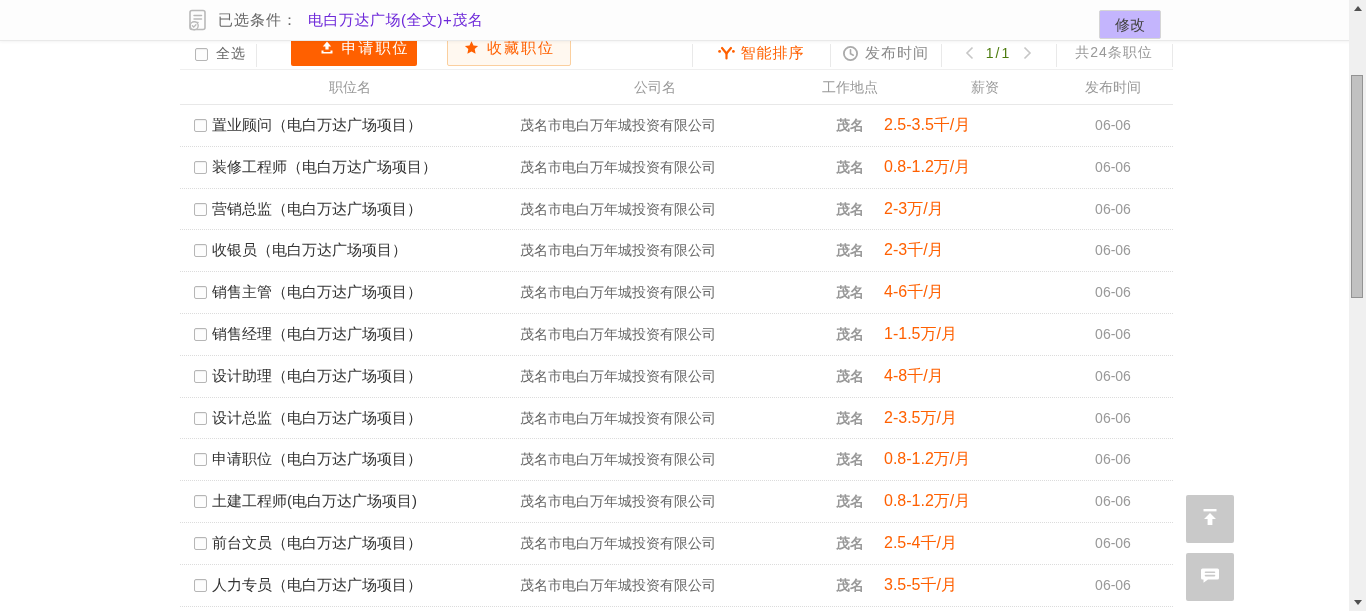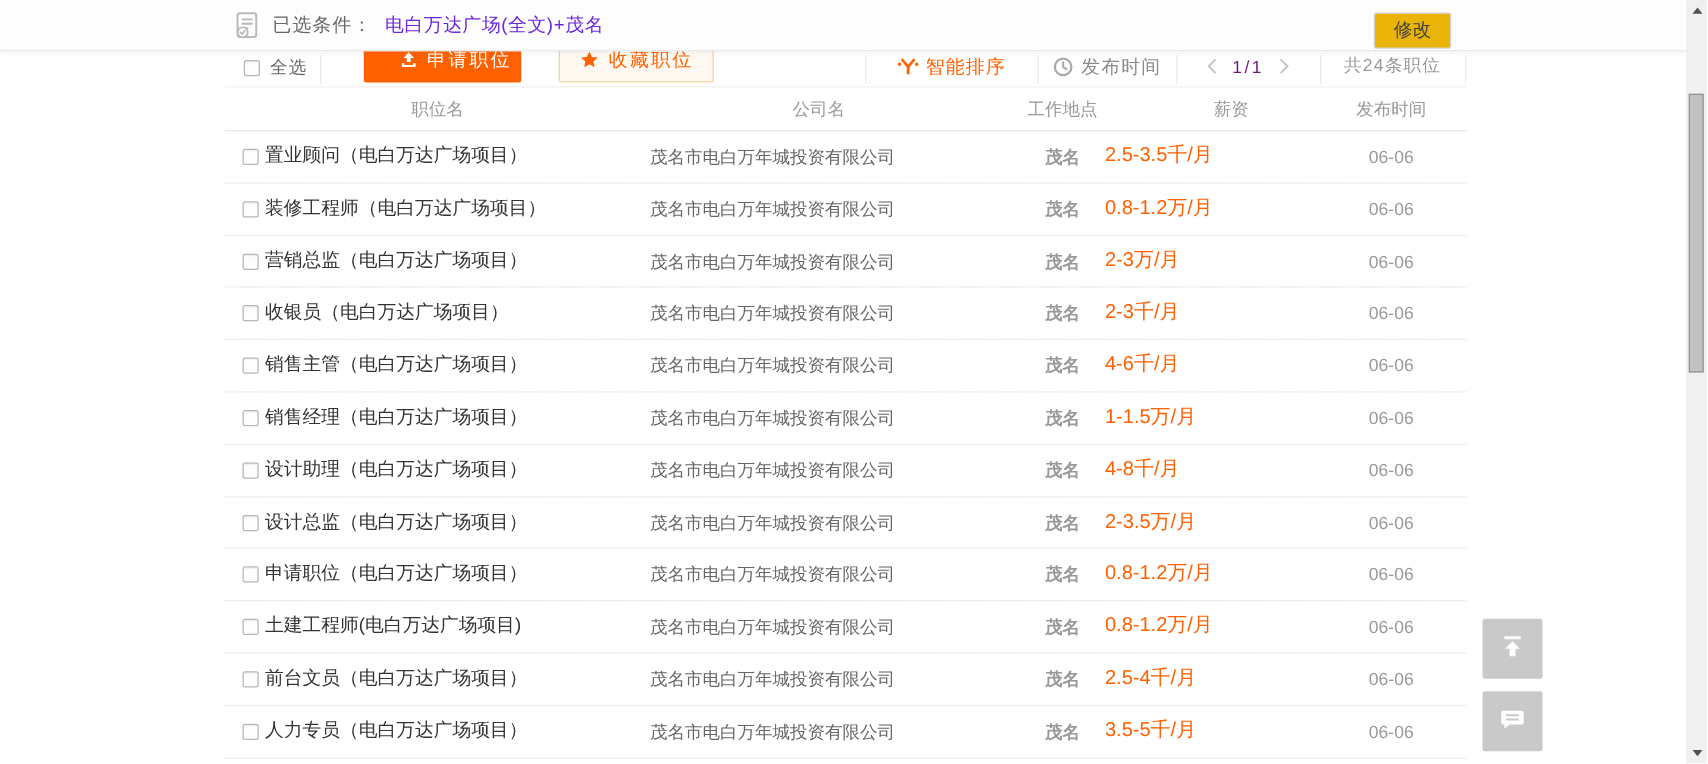--- a/index.html
+++ b/index.html
@@ -12,21 +12,21 @@
   .topbar{
     position:absolute;left:0;top:0;width:1366px;height:40px;background:#fdfdfd;
     border-bottom:1px solid #e9e9e9;box-shadow:0 1px 3px rgba(0,0,0,.05);z-index:5;
   }
   .topbar-inner{position:absolute;left:180px;top:0;width:993px;height:40px;display:flex;align-items:center;}
   .cond-icon{margin-left:6px;margin-right:8px;display:flex;align-items:center;}
   .cond-label{font-size:15px;color:#666;letter-spacing:1px;text-align:right;}
   .cond-value{font-size:15px;color:#6d28d9;margin-left:10px;letter-spacing:.5px;}
   .edit-btn{
     position:absolute;right:12px;top:10px;width:62px;height:29px;line-height:27px;
-    text-align:center;font-size:15px;color:#444;background:#eab308;border:1px solid #d5d5d5;
+    text-align:center;font-size:15px;color:#444;background:#c4b5fd;border:1px solid #d5d5d5;
     border-radius:2px;box-sizing:border-box;cursor:pointer;
   }
   
   .toolbar{position:absolute;left:180px;top:0;width:993px;height:70px;z-index:1;}
   .toolbar-sep{position:absolute;top:44px;width:1px;height:23px;background:#e9e9e9;}
   .chk{
     display:inline-block;width:13px;height:13px;background:#fdfdfd;border:1px solid #b6b6b6;
     border-radius:2px;box-sizing:border-box;box-shadow:inset 0 1px 1px rgba(0,0,0,.06);
   }
   .select-all{position:absolute;left:15px;top:45px;display:flex;align-items:center;}
@@ -37,21 +37,21 @@
   }
   .btn-apply{left:111px;width:126px;background:#ff6000;color:#fff;padding-left:20px;}
   .btn-fav{left:267px;width:124px;background:#fff8f0;border:1px solid #fbcf9e;color:#ff6000;}
   .btn .ic{margin-right:7px;display:flex;align-items:center;}
   .tool-cell{position:absolute;top:40px;height:26px;display:flex;align-items:center;justify-content:center;font-size:15px;cursor:pointer;}
   .smart-sort{left:512px;width:138px;color:#ff6000;letter-spacing:1px;}
   .pub-time{left:650px;width:111px;color:#8b8b8b;letter-spacing:1px;}
   .tool-cell .ic{margin-right:6px;display:flex;align-items:center;}
   .pager{left:761px;width:115px;color:#666;}
   .pager .pg-btn{padding:0 12px;display:flex;align-items:center;cursor:pointer;}
-  .pg-text{font-size:14px;color:#701a75;letter-spacing:2px;}
+  .pg-text{font-size:14px;color:#4d7c0f;letter-spacing:2px;}
   .total-count{left:876px;width:116px;color:#999;font-size:14px;letter-spacing:1px;cursor:default;}
   .toolbar-bottom{position:absolute;left:0;top:69px;width:993px;height:1px;background:#efefef;}
   
   .listing{position:absolute;left:180px;top:70px;width:993px;}
   .thead{position:relative;height:34px;border-bottom:1px solid #e8e8e8;}
   .th{position:absolute;top:0;height:34px;line-height:34px;text-align:center;font-size:14px;color:#999;}
   .th1{left:0;width:340px;}
   .th2{left:340px;width:270px;}
   .th3{left:610px;width:120px;}
   .th4{left:730px;width:150px;}

